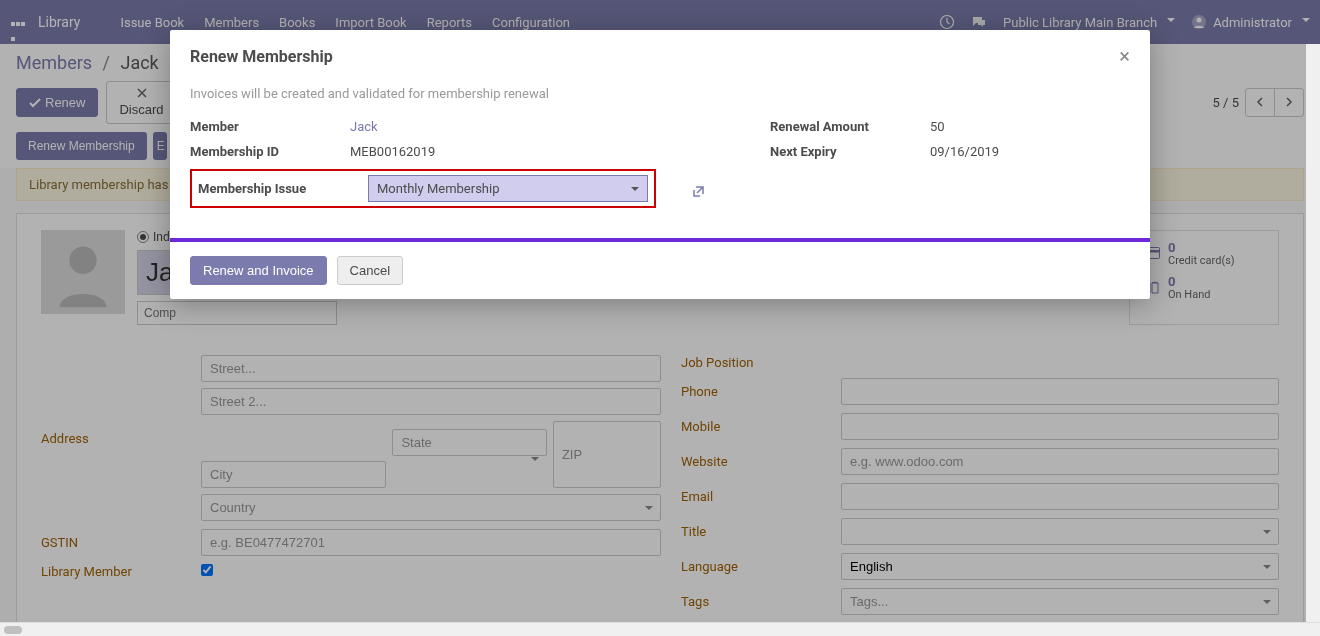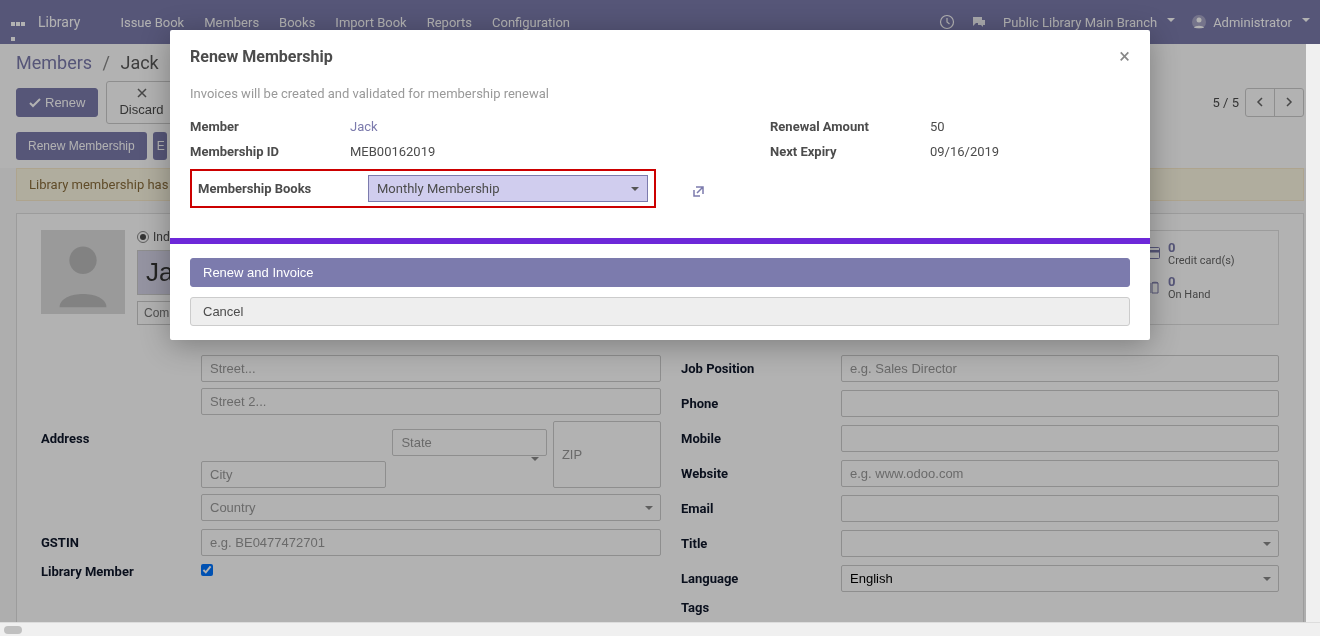--- a/index.html
+++ b/index.html
@@ -68,21 +68,21 @@
     .name-input { width:100%; font-size:26px; padding:6px 8px; border:1px solid #ccc; background:#d6d5e8; color:#333; margin-bottom:6px; }
     .company-input { width:200px; padding:4px 6px; border:1px solid #ccc; font-size:12px; }
 
     .stat-box { border:1px solid #e0e0e0; padding:10px 12px; width:150px; margin-left:auto; }
     .stat-line { display:flex; align-items:center; gap:8px; margin-bottom:8px; }
     .stat-icon { width:18px; height:14px; }
     .stat-num { color:#7C7BAD; font-weight:bold; font-size:13px; line-height:1; }
     .stat-lbl { font-size:11px; color:#666; }
 
     .field-row { display:flex; align-items:center; margin-bottom:8px; }
-    .field-label { width:160px; font-weight:bold; font-size:13px; color:#0f172a; }
+    .field-label { width:160px; font-weight:normal; font-size:13px; color:#a16207; }
     .field-input { flex:1; }
     .inp { width:100%; padding:5px 8px; border:1px solid #ccc; border-radius:2px; font-size:13px; background:#fff; }
     .inp::placeholder { color:#999; }
     .sel-wrap { position:relative; }
     .sel-wrap::after { content:''; position:absolute; right:8px; top:50%; margin-top:-2px; border:4px solid transparent; border-top-color:#888; pointer-events:none; }
     .checkbox-small { width:12px; height:12px; }
 
     
     .modal-overlay { position:absolute; inset:0; background:rgba(0,0,0,0.3); }
     .modal { position:absolute; top:30px; left:170px; width:980px; background:#fff; border-radius:2px; box-shadow:0 5px 30px rgba(0,0,0,0.3); }
@@ -95,21 +95,21 @@
     .modal-col { flex:1; }
     .mfield { display:flex; align-items:center; margin-bottom:10px; }
     .mfield-label { width:160px; font-weight:bold; font-size:13px; }
     .mfield-val { flex:1; font-size:13px; }
     .mfield-val a { color:#7C7BAD; text-decoration:none; }
     .m2o-select { background:#d0cdee; border:1px solid #7C7BAD; padding:5px 24px 5px 8px; font-size:13px; position:relative; display:inline-block; width:280px; }
     .m2o-select::after { content:''; position:absolute; right:8px; top:50%; margin-top:-2px; border:4px solid transparent; border-top-color:#555; }
     .highlight-red { border:2px solid #cc0000; padding:4px 6px; display:flex; align-items:center; }
     .highlight-red .mfield-label { width:150px; }
     .ext-link-icon { margin-left:10px; width:16px; height:16px; cursor:pointer; }
-    .modal-footer { border-top:6px solid #6d28d9; padding:14px 20px; display:flex; gap:10px;flex-direction:column; }
+    .modal-footer { border-top:4px solid #6d28d9; padding:14px 20px; display:flex; gap:10px; }
 
     
     .hscroll { position:absolute; bottom:0; left:0; right:0; height:14px; background:#f0f0f0; border-top:1px solid #ddd; }
     .hscroll-thumb { position:absolute; left:4px; top:3px; height:8px; width:18px; background:#c0c0c0; border-radius:4px; }
 
     .vscroll { position:absolute; top:44px; right:0; bottom:14px; width:14px; background:#f0f0f0; }
   </style>
 </head>
 <body>
 
@@ -256,21 +256,20 @@
       </div>
       <div class="field-row">
         <div class="field-label">Library Member</div>
         <div class="field-input"><input type="checkbox" class="checkbox-small" checked="" style=""></div>
       </div>
     </div>
 
     <div class="form-col-r">
       <div class="field-row">
         <div class="field-label">Job Position</div>
-        <div class="field-input"><input class="inp" placeholder="e.g. Sales Director" style=""></div>
       </div>
       <div class="field-row">
         <div class="field-label">Phone</div>
         <div class="field-input"><input class="inp" style=""></div>
       </div>
       <div class="field-row">
         <div class="field-label">Mobile</div>
         <div class="field-input"><input class="inp" style=""></div>
       </div>
       <div class="field-row">
@@ -284,20 +283,21 @@
       <div class="field-row">
         <div class="field-label">Title</div>
         <div class="field-input sel-wrap"><input class="inp" style=""></div>
       </div>
       <div class="field-row">
         <div class="field-label">Language</div>
         <div class="field-input sel-wrap"><input class="inp" value="English" style=""></div>
       </div>
       <div class="field-row">
         <div class="field-label">Tags</div>
+        <div class="field-input sel-wrap"><input class="inp" placeholder="Tags..." style=""></div>
       </div>
     </div>
   </div>
 </div>
 
 <div class="modal-overlay"></div>
 <div class="modal">
   <div class="modal-header">
     <span class="modal-title">Renew Membership</span>
     <span class="modal-close">×</span>
@@ -308,21 +308,21 @@
       <div class="modal-col">
         <div class="mfield">
           <div class="mfield-label">Member</div>
           <div class="mfield-val"><a>Jack</a></div>
         </div>
         <div class="mfield">
           <div class="mfield-label">Membership ID</div>
           <div class="mfield-val">MEB00162019</div>
         </div>
         <div class="highlight-red">
-          <div class="mfield-label">Membership Books</div>
+          <div class="mfield-label">Membership Issue</div>
           <div class="mfield-val" style="display:flex; align-items:center;padding-left:20px;">
             <span class="m2o-select">Monthly Membership</span>
           </div>
         </div>
       </div>
       <svg class="ext-link-icon" viewBox="0 0 16 16" style="align-self:flex-end; margin-bottom:8px; margin-left:-30px;">
           <path d="M6 3h7v7M13 3L7 9M4 6v6h6" fill="none" stroke="#7C7BAD" stroke-width="1.5"></path>
         </svg>
       <div class="modal-col">
         <div class="mfield">

